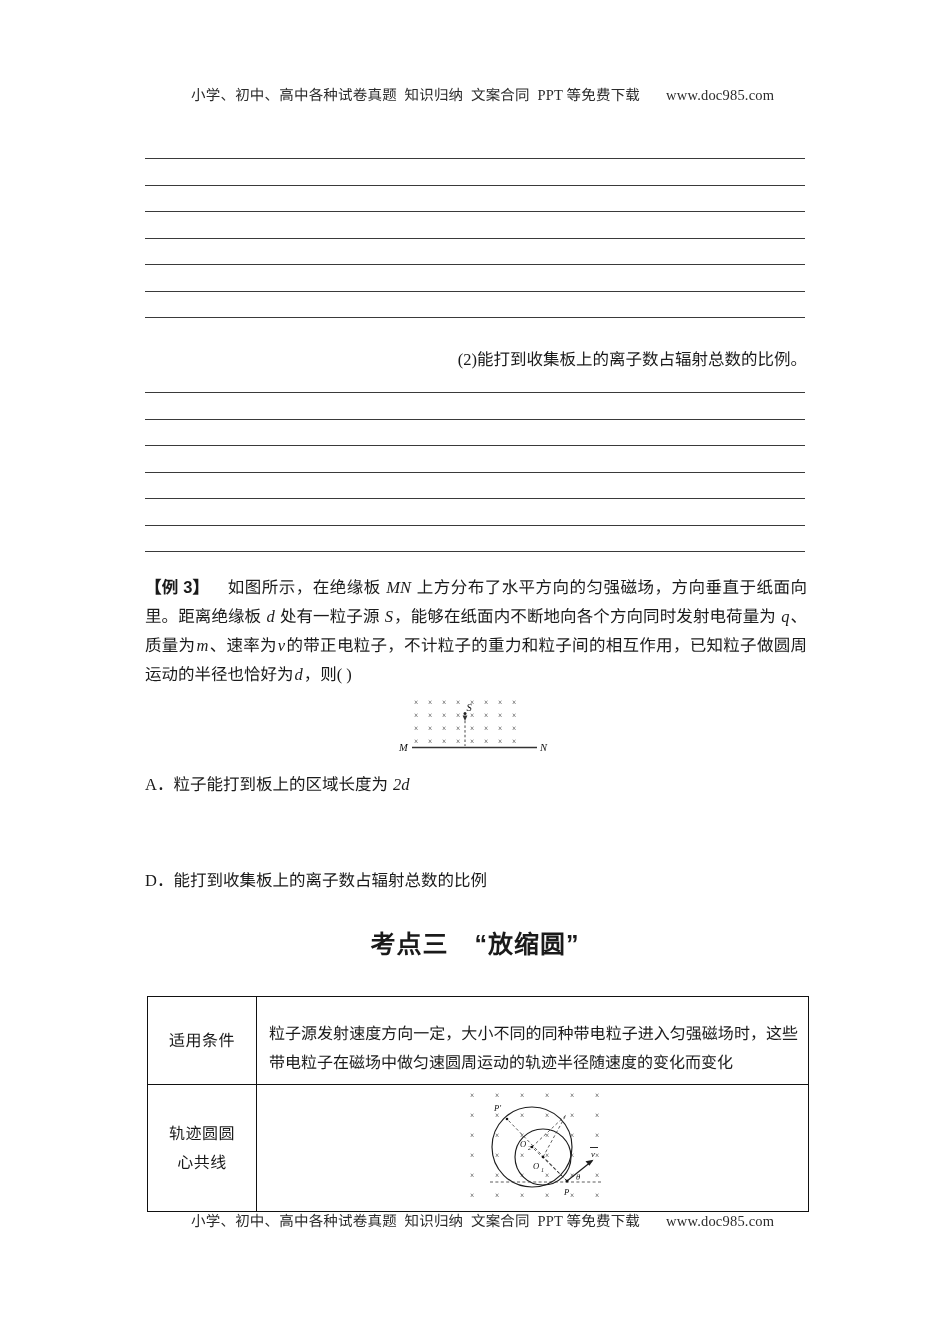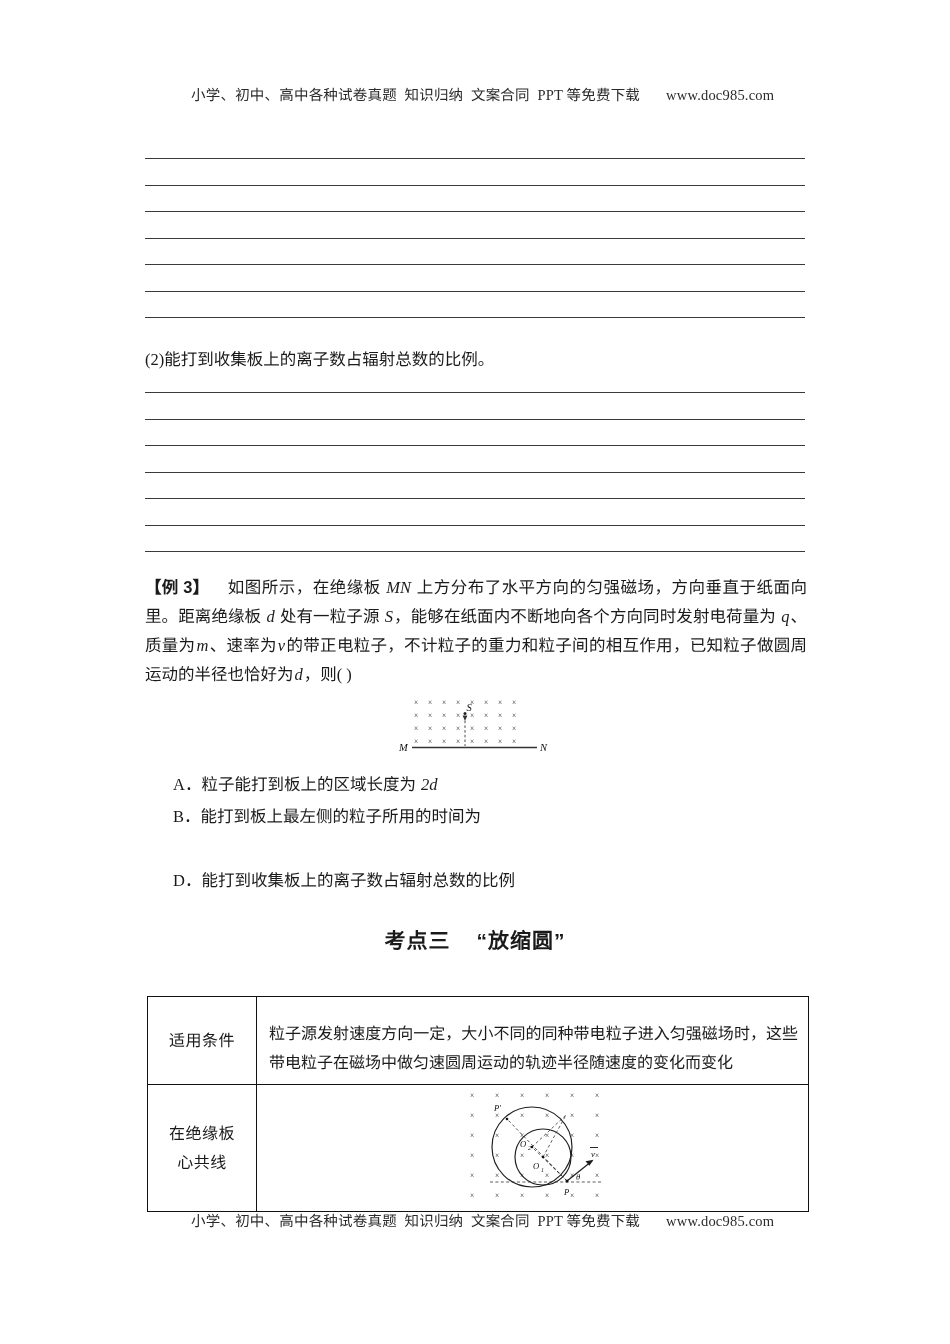--- a/index.html
+++ b/index.html
@@ -58,21 +58,21 @@
   
   .para {
     position: absolute;
     left: 145px;
     width: 662px;
     font-size: 16.5px;
     line-height: 29px;
     text-align: justify;
     text-justify: inter-ideograph;
   }
-  .para.nojust { text-align: left; }
+  .para.nojust { text-align: right; }
 
   i.v, em.v {
     font-family: "Liberation Serif", serif;
     font-style: italic;
     padding: 0 1px;
   }
 
   .exlabel {
     font-weight: bold;
     font-family: "Liberation Sans", sans-serif;
@@ -82,31 +82,30 @@
   .exgap { display: inline-block; width: 18px; }
 
   
   .opt {
     position: absolute;
     left: 145px;
     width: 662px;
     font-size: 16.5px;
     line-height: 28px;
     white-space: nowrap;
-    margin-left: 28px;
   }
   .opt .tag { font-family: "Liberation Serif", serif; }
 
   
   .sect-head {
     position: absolute;
     left: 0;
     width: 950px;
     text-align: center;
-    font-size: 21px;
+    font-size: 25px;
     font-weight: bold;
     font-family: "Liberation Sans", sans-serif;
     letter-spacing: 1px;
   }
   .sect-head .sp { display: inline-block; width: 26px; }
 
   
   .tbl {
     position: absolute;
     left: 147px;
@@ -278,40 +277,37 @@
 
       <line x1="16" y1="53.5" x2="141" y2="53.5" stroke="#333" stroke-width="1.7"></line>
       <text class="lbl" x="3" y="57">M</text>
       <text class="lbl" x="144" y="57">N</text>
     </svg>
   </div>
 
   <div class="opt" style="top:771px;">
     <span class="tag">A．</span><span>粒子能打到板上的区域长度为 </span><i class="v">2d</i>
   </div>
-  <div class="opt" style="top:803px;">
-    <span class="tag">B．</span><span>能打到板上最左侧的粒子所用的时间为</span>
-  </div>
   <div class="opt" style="top:867px;">
     <span class="tag">D．</span><span>能打到收集板上的离子数占辐射总数的比例</span>
   </div>
 
   <div class="sect-head" style="top:924px;">
     <span>考点三</span><span class="sp"></span><span>“放缩圆”</span>
   </div>
 
   <table class="tbl">
     <tbody>
       <tr>
         <td class="lab">适用条件</td>
         <td class="body">粒子源发射速度方向一定，大小不同的同种带电粒子进入匀强磁场时，这些带电粒子在磁场中做匀速圆周运动的轨迹半径随速度的变化而变化</td>
       </tr>
       <tr>
         <td class="lab lab2">
-          <span class="l1">在绝缘板</span>
+          <span class="l1">轨迹圆圆</span>
           <span class="l2">心共线</span>
         </td>
         <td class="figcell">
           <div class="fig-scale">
             <svg width="166" height="126" viewBox="0 0 166 126" xmlns="http://www.w3.org/2000/svg">
 
               <g class="xm" text-anchor="middle">
                 <text x="22" y="13">×</text>
                   <text x="47" y="13">×</text>
                   <text x="72" y="13">×</text>

